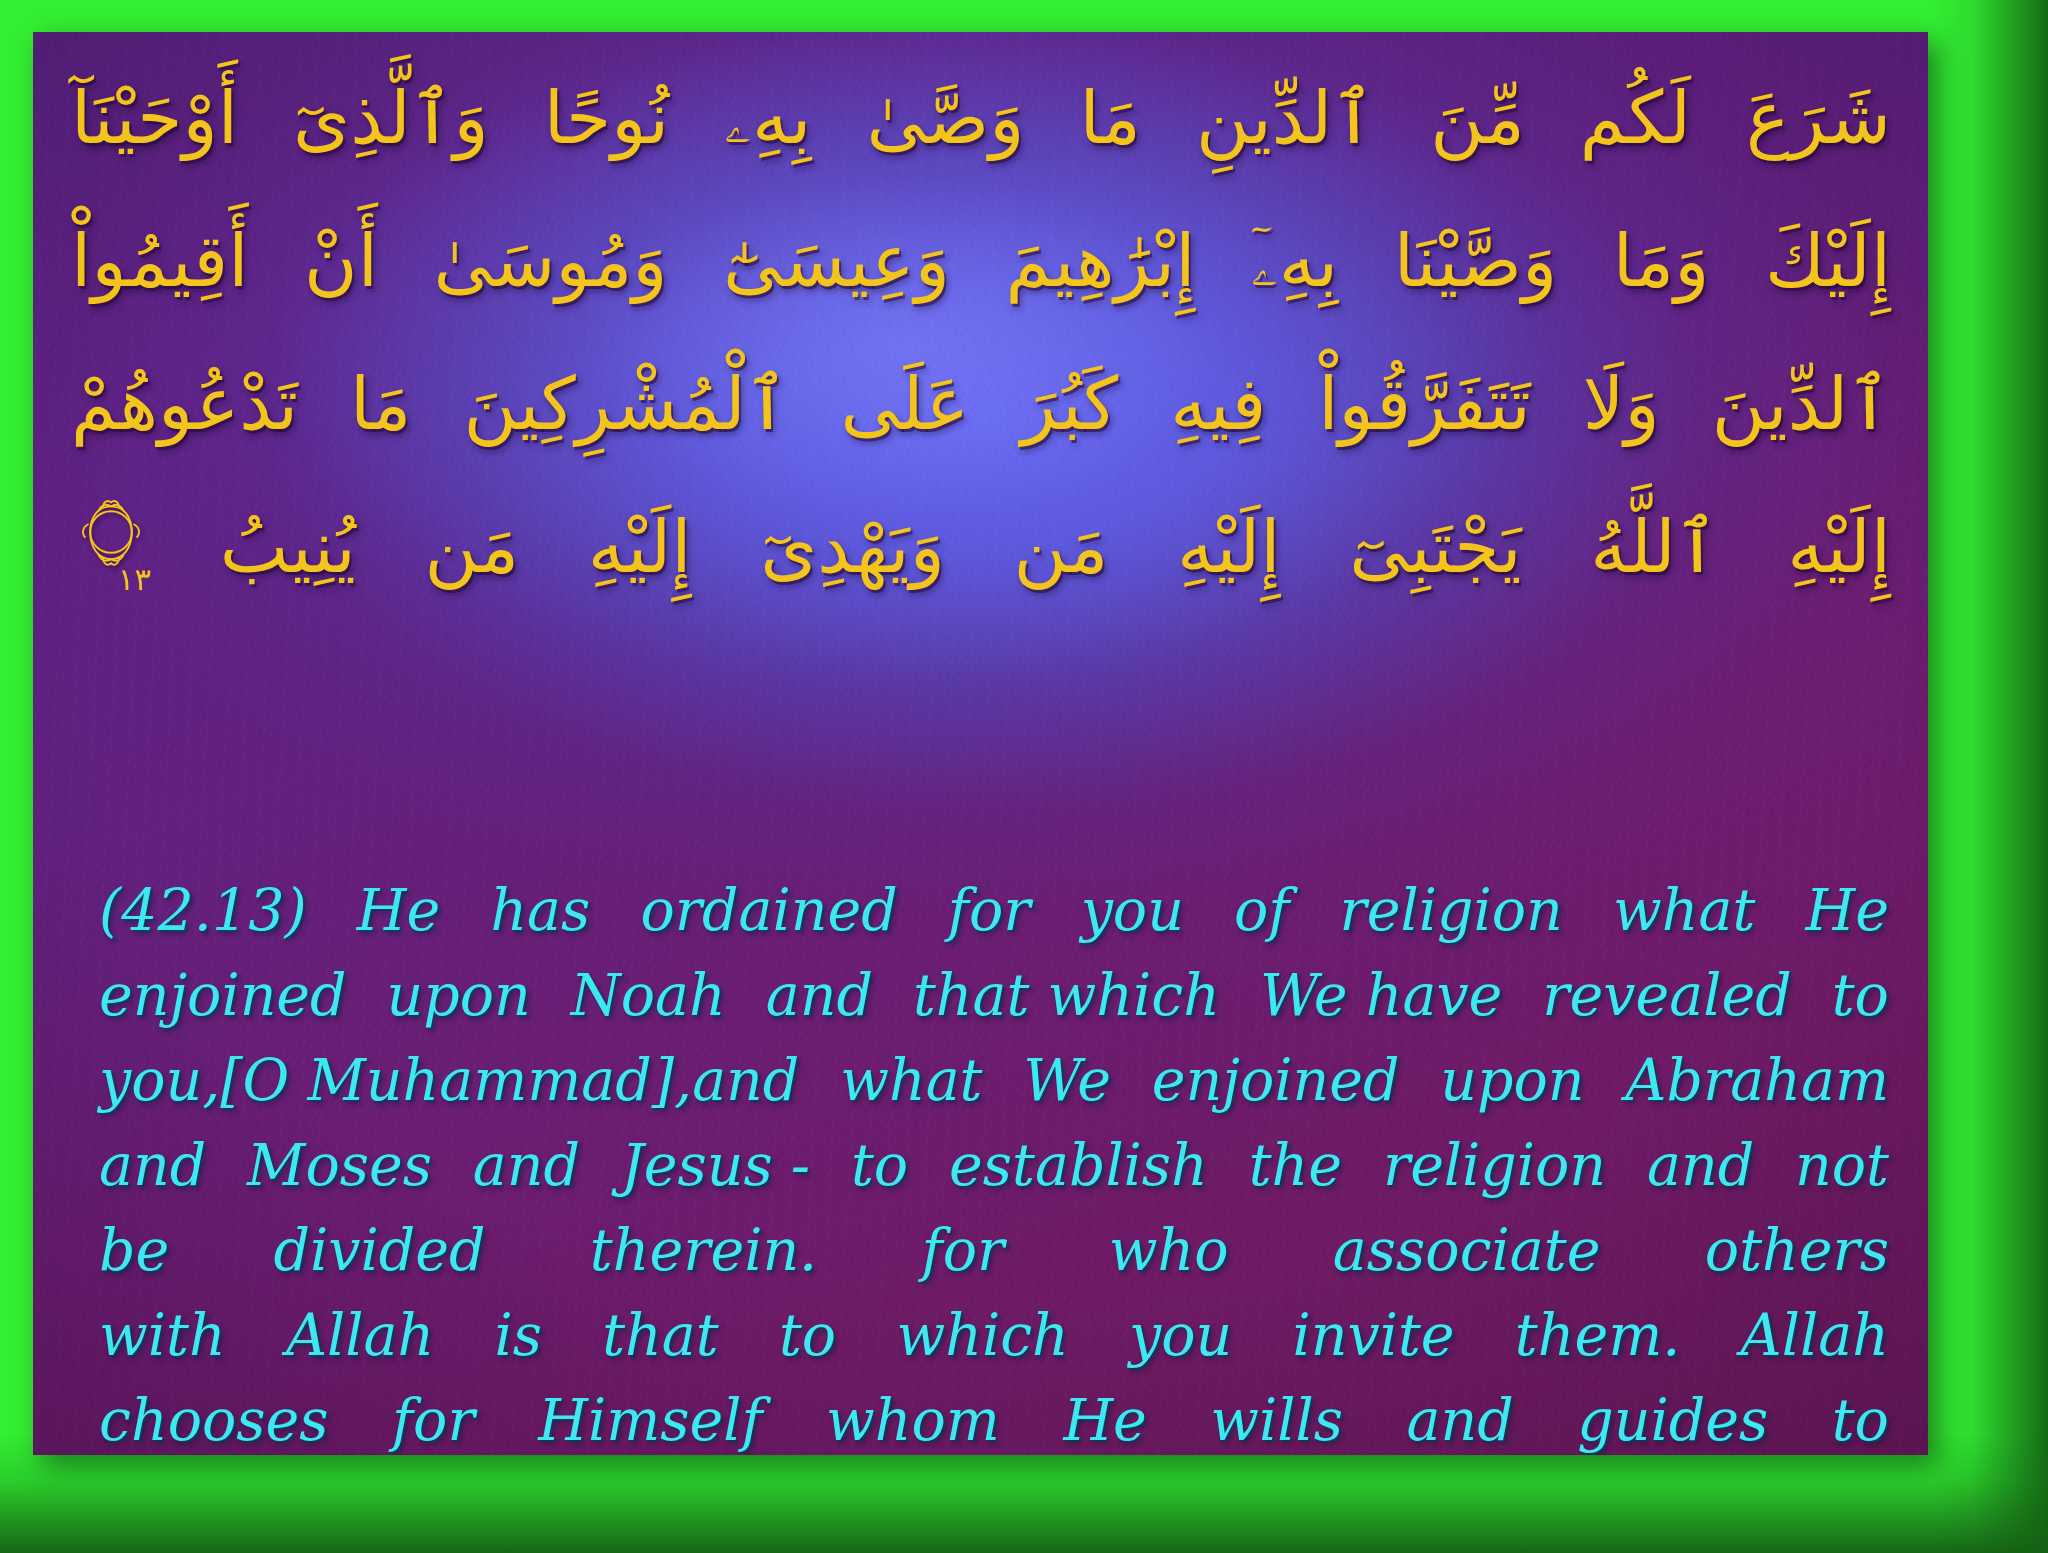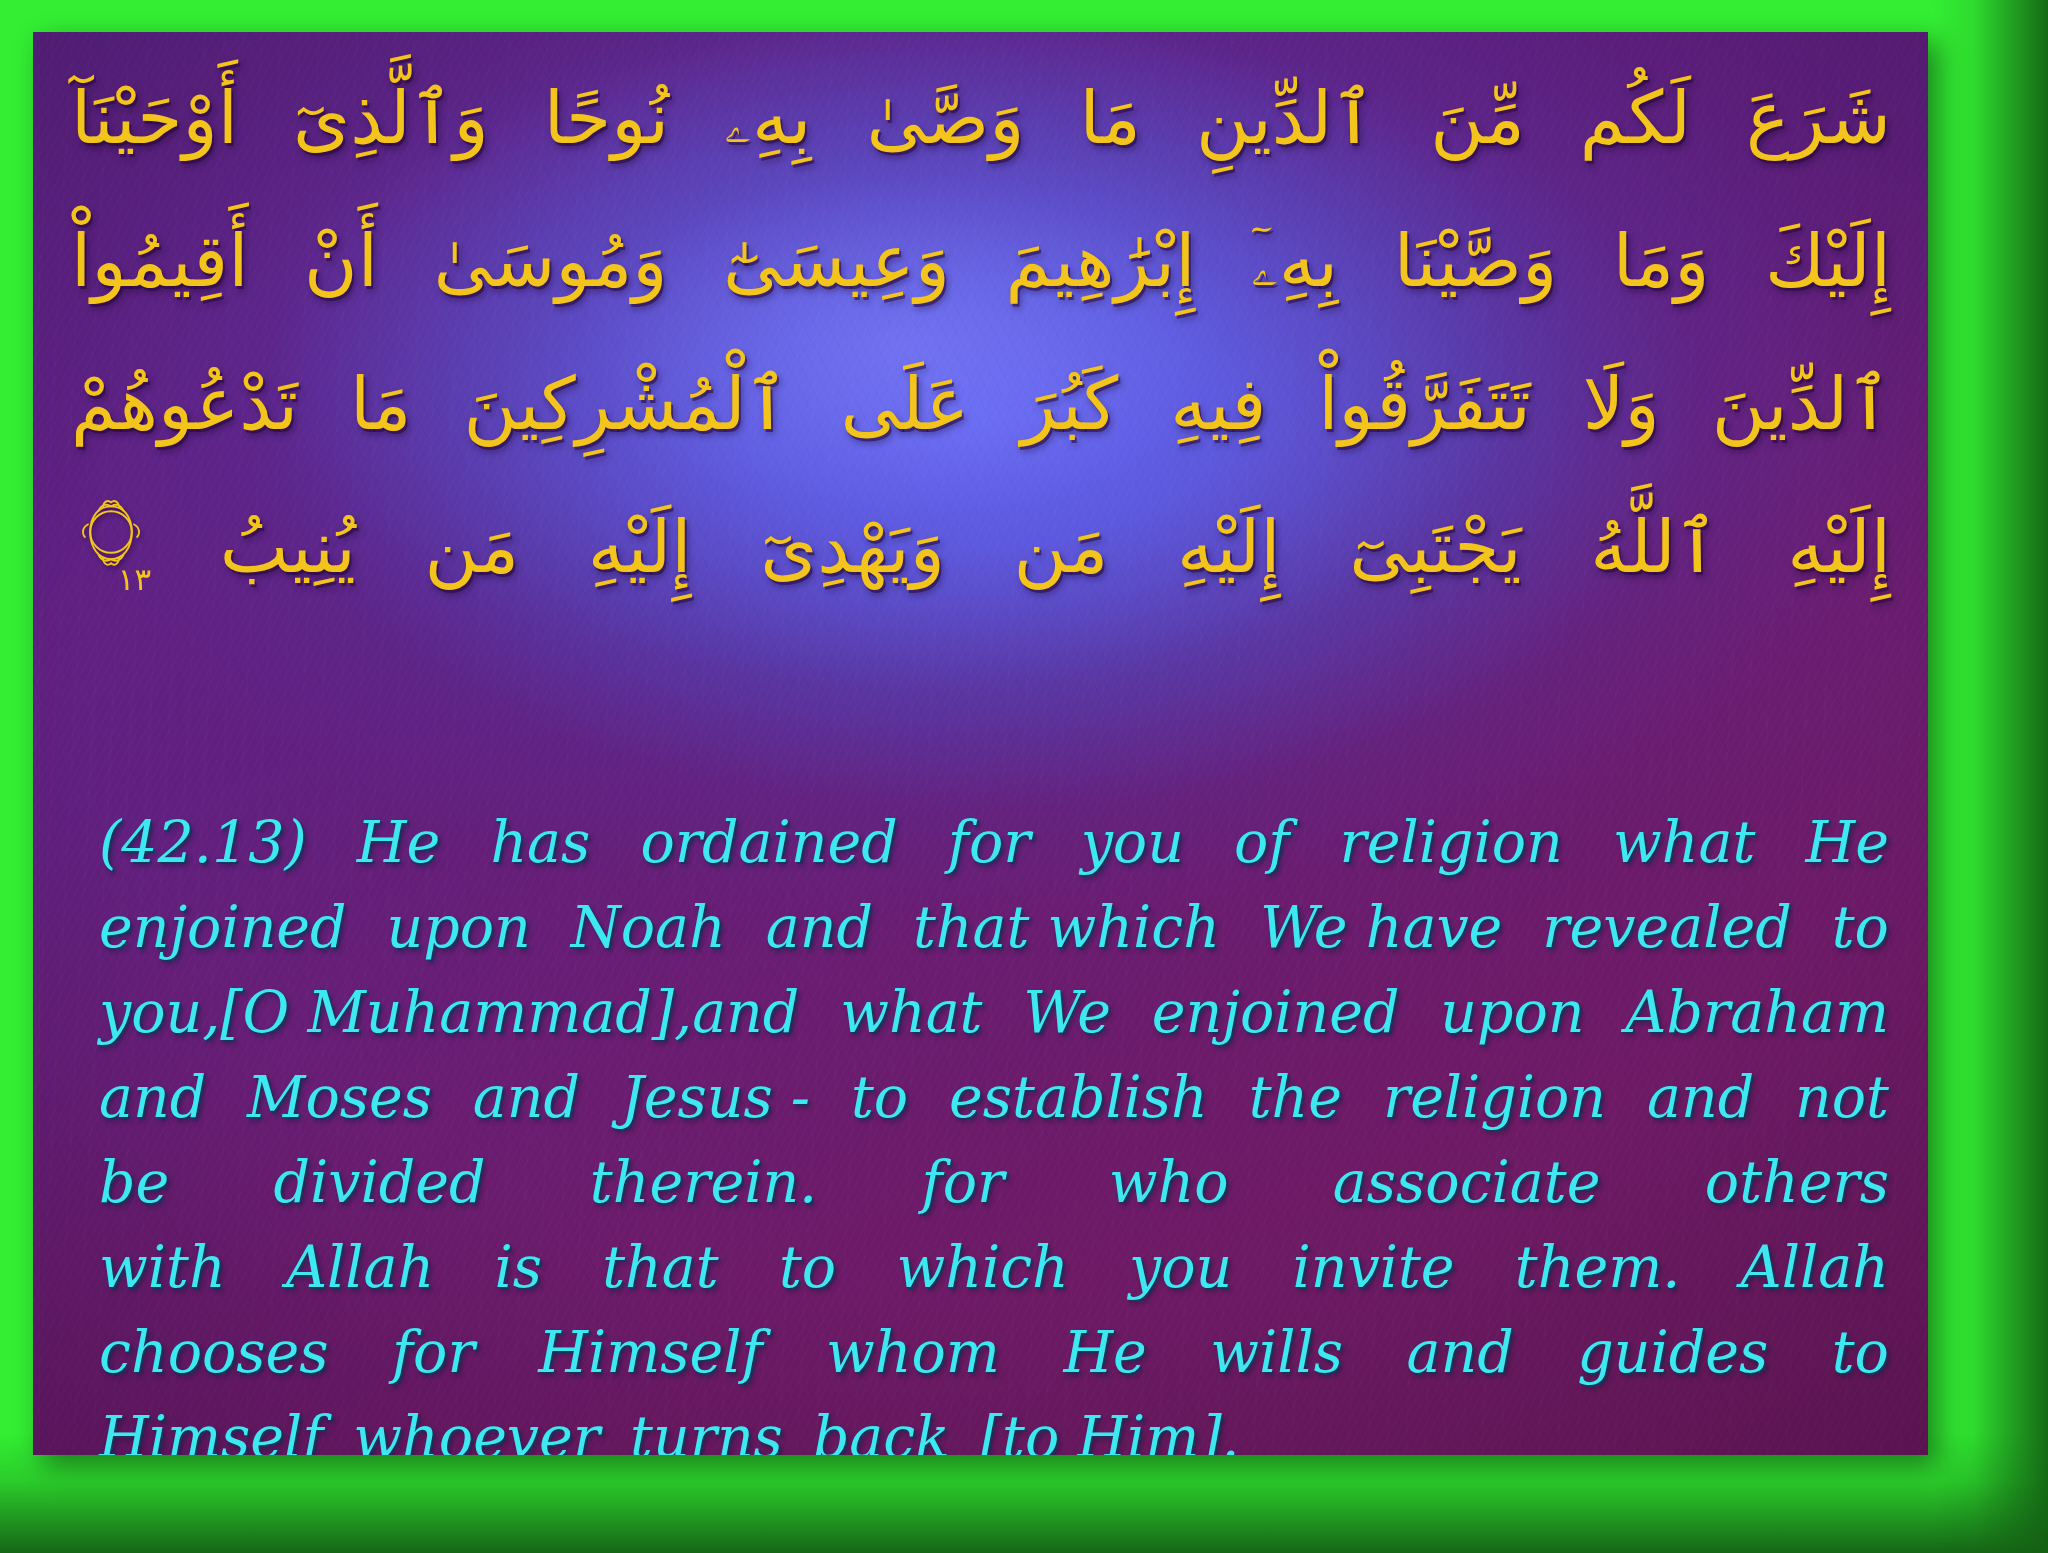--- a/index.html
+++ b/index.html
@@ -155,21 +155,21 @@
     font-family: "DejaVu Sans", sans-serif;
     text-shadow: none;
     line-height: 1;
     margin-top: 48px;
   }
 
   
   .english-block {
     position: absolute;
     left: 66px;
-    top: 768px;
+    top: 836px;
     width: 1790px;
   }
   .eng-line {
     color: #3de8f0;
     font-family: "DejaVu Serif", "Liberation Serif", serif;
     font-style: italic;
     font-size: 57px;
     line-height: 85px;
     white-space: nowrap;
     display: flex;

